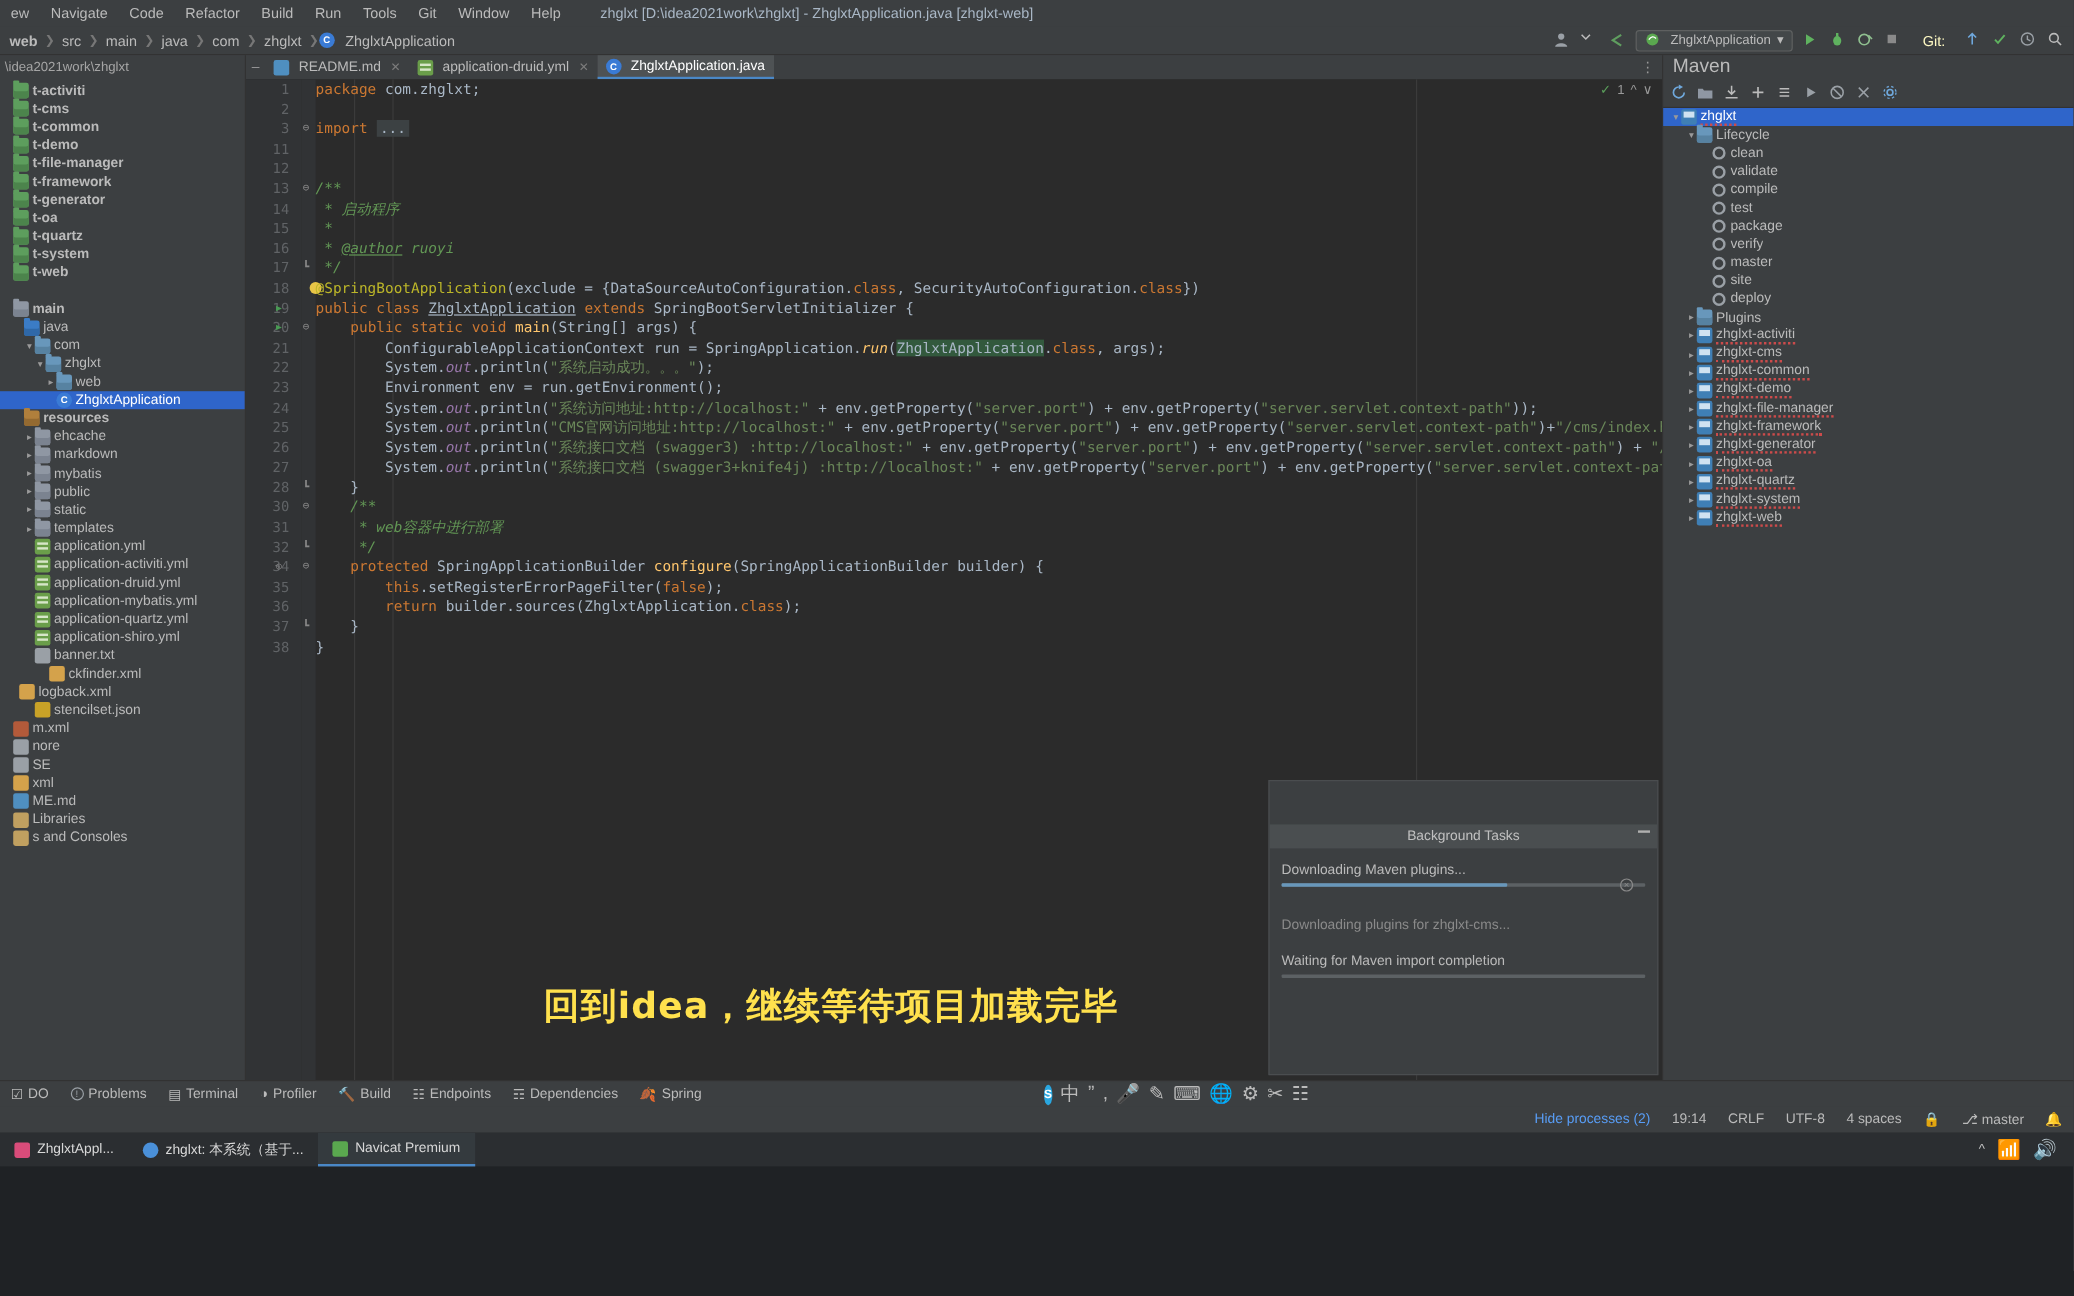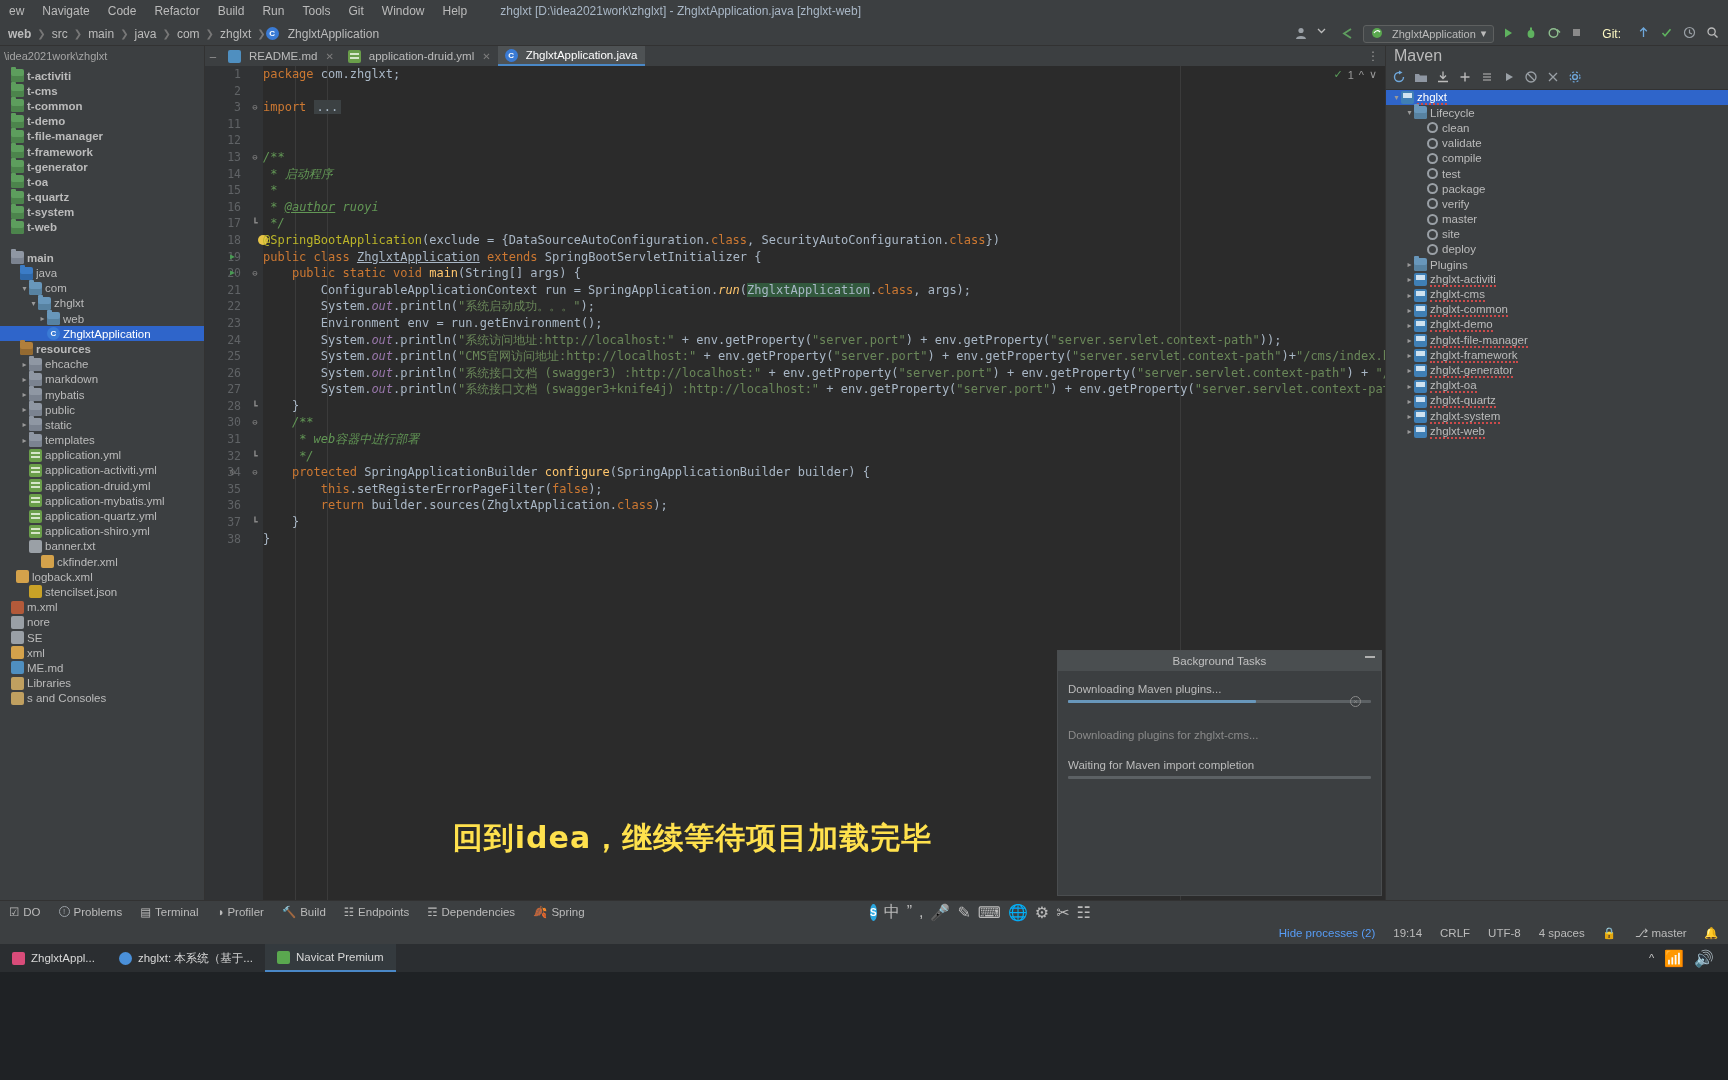--- a/index.html
+++ b/index.html
@@ -117,21 +117,21 @@
   .mvnmod { width:13px; height:13px; flex:none; margin-right:3px; background:#3f7fb5;
     border-radius:2px; position:relative; }
   .mvnmod:after { content:""; position:absolute; left:2px; top:2px; width:9px; height:5px;
     background:#cfe2f1; }
   .redsq { border-bottom:2px dotted #cc4b4b; }
 
   
   .bgtasks { position:absolute; left:1057px; top:650px; width:325px; height:246px;
     background:#3c3f41; border:1px solid #4a4d4f; }
   .bgt-hdr { height:20px; display:flex; align-items:center; justify-content:center;
-    background:#4a4e50; color:#c0c0c0; font-size:11.5px; position:relative; }
+    background:#4a4e50; color:#c0c0c0; font-size:11.5px; position:relative;margin-top:36px; }
   .bgt-min { position:absolute; right:6px; top:5px; width:10px; height:2px; background:#b0b0b0; }
   .bgt-body { padding:12px 10px 0 10px; }
   .bgt-task { margin-bottom:6px; }
   .bgt-label { font-size:11.5px; color:#bbbbbb; margin-bottom:5px; }
   .bgt-label.dim { color:#8a8a8a; }
   .bgt-bar { height:3px; background:#5c6164; position:relative; border-radius:1px; }
   .bgt-bar i { position:absolute; left:0; top:0; height:3px; background:#6897bb; border-radius:1px; }
   .bgt-cancel { position:absolute; right:10px; width:11px; height:11px; border-radius:50%;
     border:1px solid #8a8a8a; color:#8a8a8a; font-size:8px; text-align:center; line-height:9px; }
 

